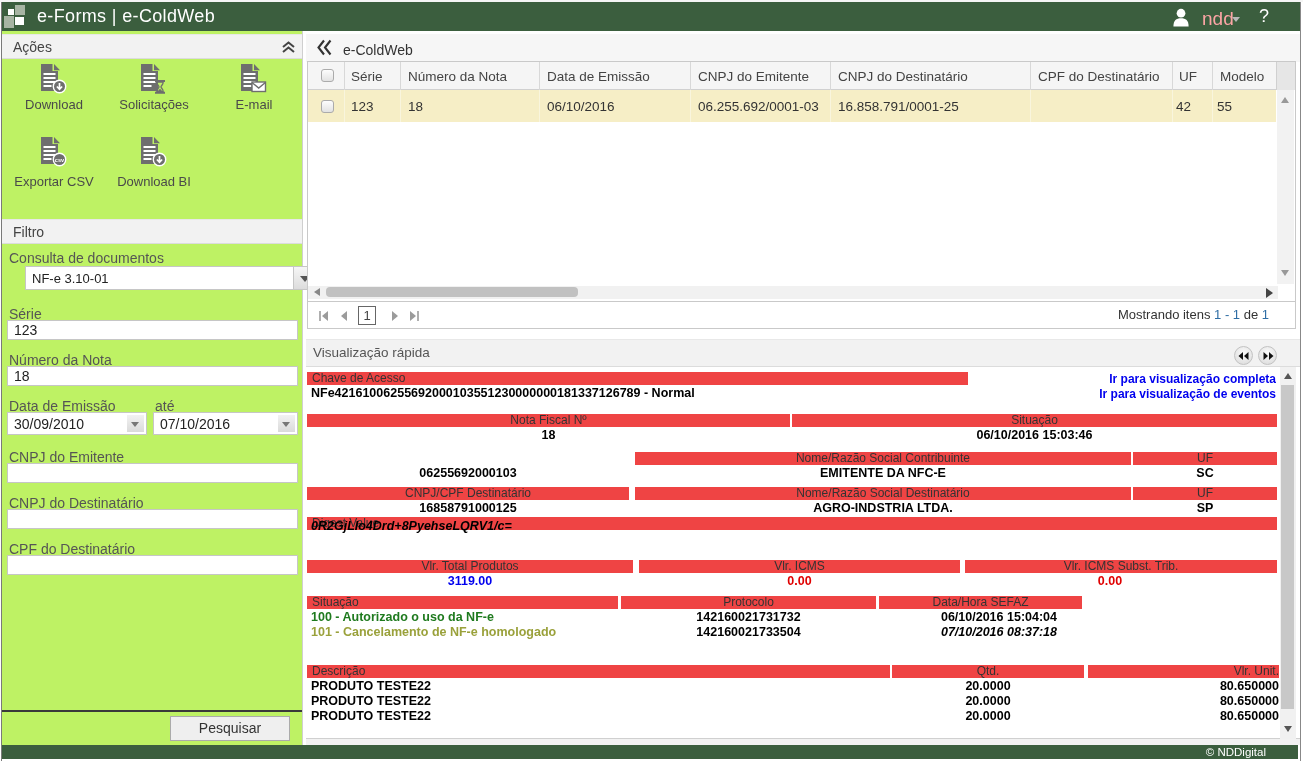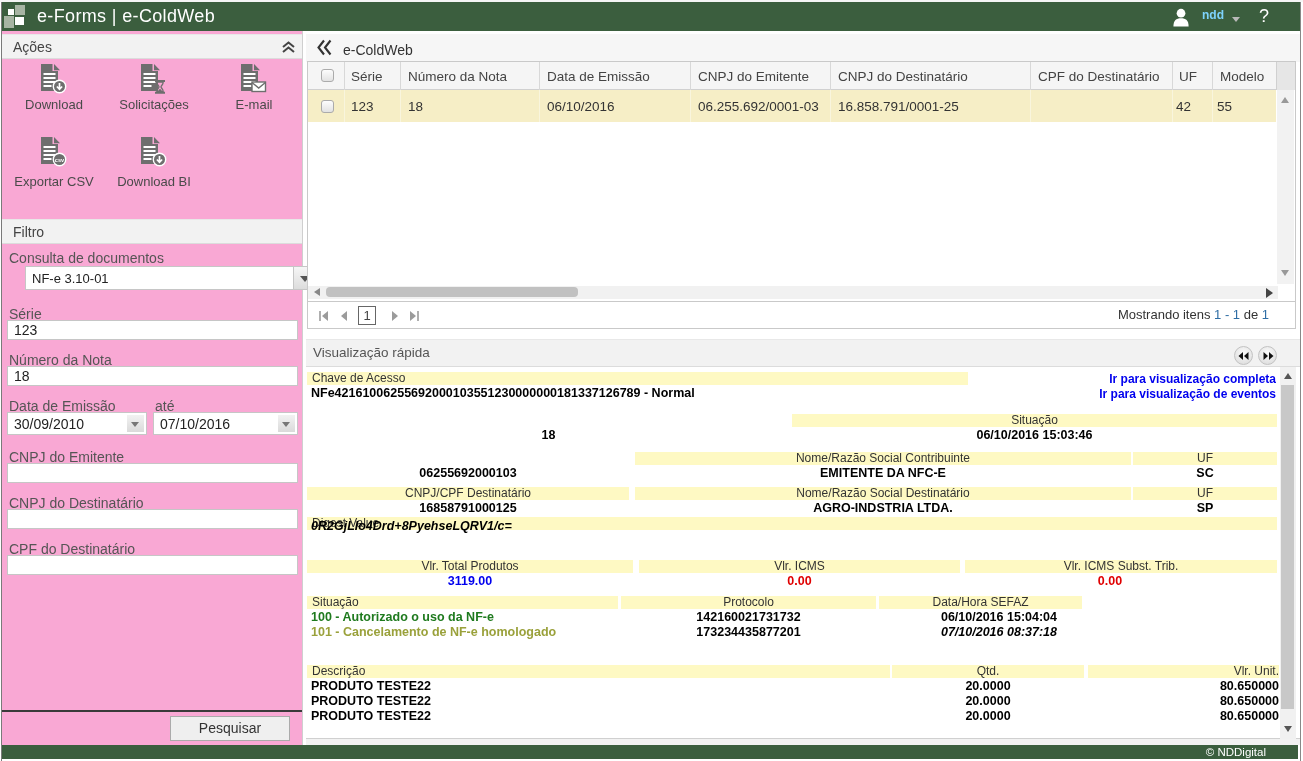--- a/index.html
+++ b/index.html
@@ -1,23 +1,23 @@
 <!DOCTYPE html>
 <html><head>
 <meta charset="utf-8">
 <style>
 * { margin:0; padding:0; box-sizing:border-box; }
 html,body { width:1303px; height:761px; background:#fff; font-family:"Liberation Sans",sans-serif; position:relative; overflow:hidden; }
 .abs { position:absolute; }
 #hdr { left:2px; top:2px; width:1298px; height:29px; background:#3B5E3E; }
-#sidebar { left:2px; top:31px; width:301px; height:714px; background:#f9a8d4; border-right:1px solid #cfcfcf; }
+#sidebar { left:2px; top:31px; width:301px; height:714px; background:#bef264; border-right:1px solid #cfcfcf; }
 .bar { background:#f2f2f2; border-top:1px solid #e8e8e8; border-bottom:1px solid #dcdcdc; }
 .lbl { color:#555; font-size:14px; position:absolute; }
 .inp { position:absolute; border:1px solid #c6c6c6; background:#fff; font-size:14px; color:#222; padding-left:6px; display:flex; align-items:center; }
-.qlab { position:absolute; background:#fef9c3; font-size:12px; color:#333; height:13px; line-height:13px; }
+.qlab { position:absolute; background:#ef4444; font-size:12px; color:#333; height:13px; line-height:13px; }
 .qval { position:absolute; font-size:12.5px; font-weight:bold; color:#000; height:14px; line-height:14px;text-align:right; }
 .ctr { text-align:center; }
 .gridhead { position:absolute; font-size:13.5px; color:#444; line-height:27px; }
 .gridcell { position:absolute; font-size:13.5px; color:#333; line-height:33px; }
 .colsep { position:absolute; width:1px; background:#d8d8d8; }
 .cbx { position:absolute; width:13px; height:13px; border:1px solid #ababab; border-radius:3px; background:linear-gradient(#fdfdfd,#e2e2e2); }
 </style>
 </head>
 <body>
 
@@ -28,21 +28,21 @@
 <div id="hdr" class="abs">
   <div class="abs" style="left:6px;top:7px;width:6px;height:6px;background:#fff;"></div>
   <div class="abs" style="left:13px;top:3px;width:10px;height:10px;background:#a7b4a3;"></div>
   <div class="abs" style="left:2px;top:14px;width:10px;height:12px;background:#a7b4a3;"></div>
   <div class="abs" style="left:13px;top:15px;width:9px;height:8px;background:#fff;"></div>
   <div class="abs" style="left:35px;top:4px;font-size:18px;letter-spacing:0.35px;color:#fff;">e-Forms | e-ColdWeb</div>
   <svg class="abs" style="left:1170px;top:6px;" width="19" height="19" viewBox="0 0 20 19">
     <circle cx="9.5" cy="5" r="4.6" fill="#fff"></circle>
     <path d="M1.5 19 C1.5 12.5 4.5 10.3 9.5 10.3 C14.5 10.3 17.5 12.5 17.5 19 Z" fill="#fff"></path>
   </svg>
-  <div class="abs" style="left:1200px;top:6px;font-size:12px;color:#7dd3fc;font-weight:bold;">ndd</div>
+  <div class="abs" style="left:1200px;top:6px;font-size:19px;color:#fca5a5;">ndd</div>
   <div class="abs" style="left:1230px;top:15px;width:0;height:0;border-left:4.5px solid transparent;border-right:4.5px solid transparent;border-top:5px solid #b9b9b9;"></div>
   <div class="abs" style="left:1257px;top:4px;font-size:18px;color:#fff;">?</div>
 </div>
 
 <div id="sidebar" class="abs">
   <div class="bar abs" style="left:0;top:3px;width:300px;height:25px;">
     <div class="abs" style="left:11px;top:4px;font-size:14px;color:#444;">Ações</div>
     <svg class="abs" style="left:279px;top:5px;" width="15" height="15" viewBox="0 0 15 15">
       <path d="M2 7 L7.5 2.5 L13 7" fill="none" stroke="#444" stroke-width="2"></path>
       <path d="M2 12 L7.5 7.5 L13 12" fill="none" stroke="#444" stroke-width="2"></path>
@@ -237,20 +237,21 @@
   </div>
 </div>
 
 <div class="abs" style="left:306px;top:367px;width:994px;height:372px;background:#fff;border-bottom:1px solid #d0d0d0;">
 
   <div class="qlab" style="left:1px;top:5px;width:661px;padding-left:5px;">Chave de Acesso</div>
   <div class="qval" style="left:5px;top:19px;">NFe42161006255692000103551230000000181337126789 - Normal</div>
   <div class="abs" style="right:24px;top:5px;font-size:12px;font-weight:bold;color:#0000ee;">Ir para visualização completa</div>
   <div class="abs" style="right:24px;top:20px;font-size:12px;font-weight:bold;color:#0000ee;">Ir para visualização de eventos</div>
 
+  <div class="qlab ctr" style="left:1px;top:47px;width:483px;">Nota Fiscal Nº</div>
   <div class="qlab ctr" style="left:486px;top:47px;width:485px;">Situação</div>
   <div class="qval ctr" style="left:1px;top:61px;width:483px;">18</div>
   <div class="qval ctr" style="left:486px;top:61px;width:485px;">06/10/2016 15:03:46</div>
 
   <div class="qlab ctr" style="left:329px;top:85px;width:496px;">Nome/Razão Social Contribuinte</div>
   <div class="qlab ctr" style="left:827px;top:85px;width:144px;">UF</div>
   <div class="qval ctr" style="left:1px;top:99px;width:322px;">06255692000103</div>
   <div class="qval ctr" style="left:329px;top:99px;width:496px;">EMITENTE DA NFC-E</div>
   <div class="qval ctr" style="left:827px;top:99px;width:144px;">SC</div>
 
@@ -271,21 +272,21 @@
   <div class="qval ctr" style="left:333px;top:207px;width:321px;color:#e00000;">0.00</div>
   <div class="qval ctr" style="left:659px;top:207px;width:290px;color:#e00000;">0.00</div>
 
   <div class="qlab" style="left:1px;top:229px;width:311px;padding-left:5px;">Situação</div>
   <div class="qlab ctr" style="left:315px;top:229px;width:255px;">Protocolo</div>
   <div class="qlab ctr" style="left:573px;top:229px;width:203px;">Data/Hora SEFAZ</div>
   <div class="qval" style="left:5px;top:243px;color:#1e7a1e;">100 - Autorizado o uso da NF-e</div>
   <div class="qval ctr" style="left:315px;top:243px;width:255px;">142160021731732</div>
   <div class="qval ctr" style="left:573px;top:243px;width:240px;">06/10/2016 15:04:04</div>
   <div class="qval" style="left:5px;top:258px;color:#9aa13b;">101 - Cancelamento de NF-e homologado</div>
-  <div class="qval ctr" style="left:315px;top:258px;width:255px;">173234435877201</div>
+  <div class="qval ctr" style="left:315px;top:258px;width:255px;">142160021733504</div>
   <div class="qval ctr" style="left:573px;top:258px;width:240px;font-style:italic;">07/10/2016 08:37:18</div>
 
   <div class="qlab" style="left:1px;top:298px;width:583px;padding-left:5px;">Descrição</div>
   <div class="qlab ctr" style="left:586px;top:298px;width:192px;">Qtd.</div>
   <div class="qlab" style="left:782px;top:298px;width:191px;text-align:right;">Vlr. Unit.</div>
   <div class="qval" style="left:5px;top:312px;">PRODUTO TESTE22</div>
   <div class="qval ctr" style="left:586px;top:312px;width:192px;">20.0000</div>
   <div class="qval" style="left:782px;top:312px;width:191px;text-align:right;">80.650000</div>
   <div class="qval" style="left:5px;top:327px;">PRODUTO TESTE22</div>
   <div class="qval ctr" style="left:586px;top:327px;width:192px;">20.0000</div>

